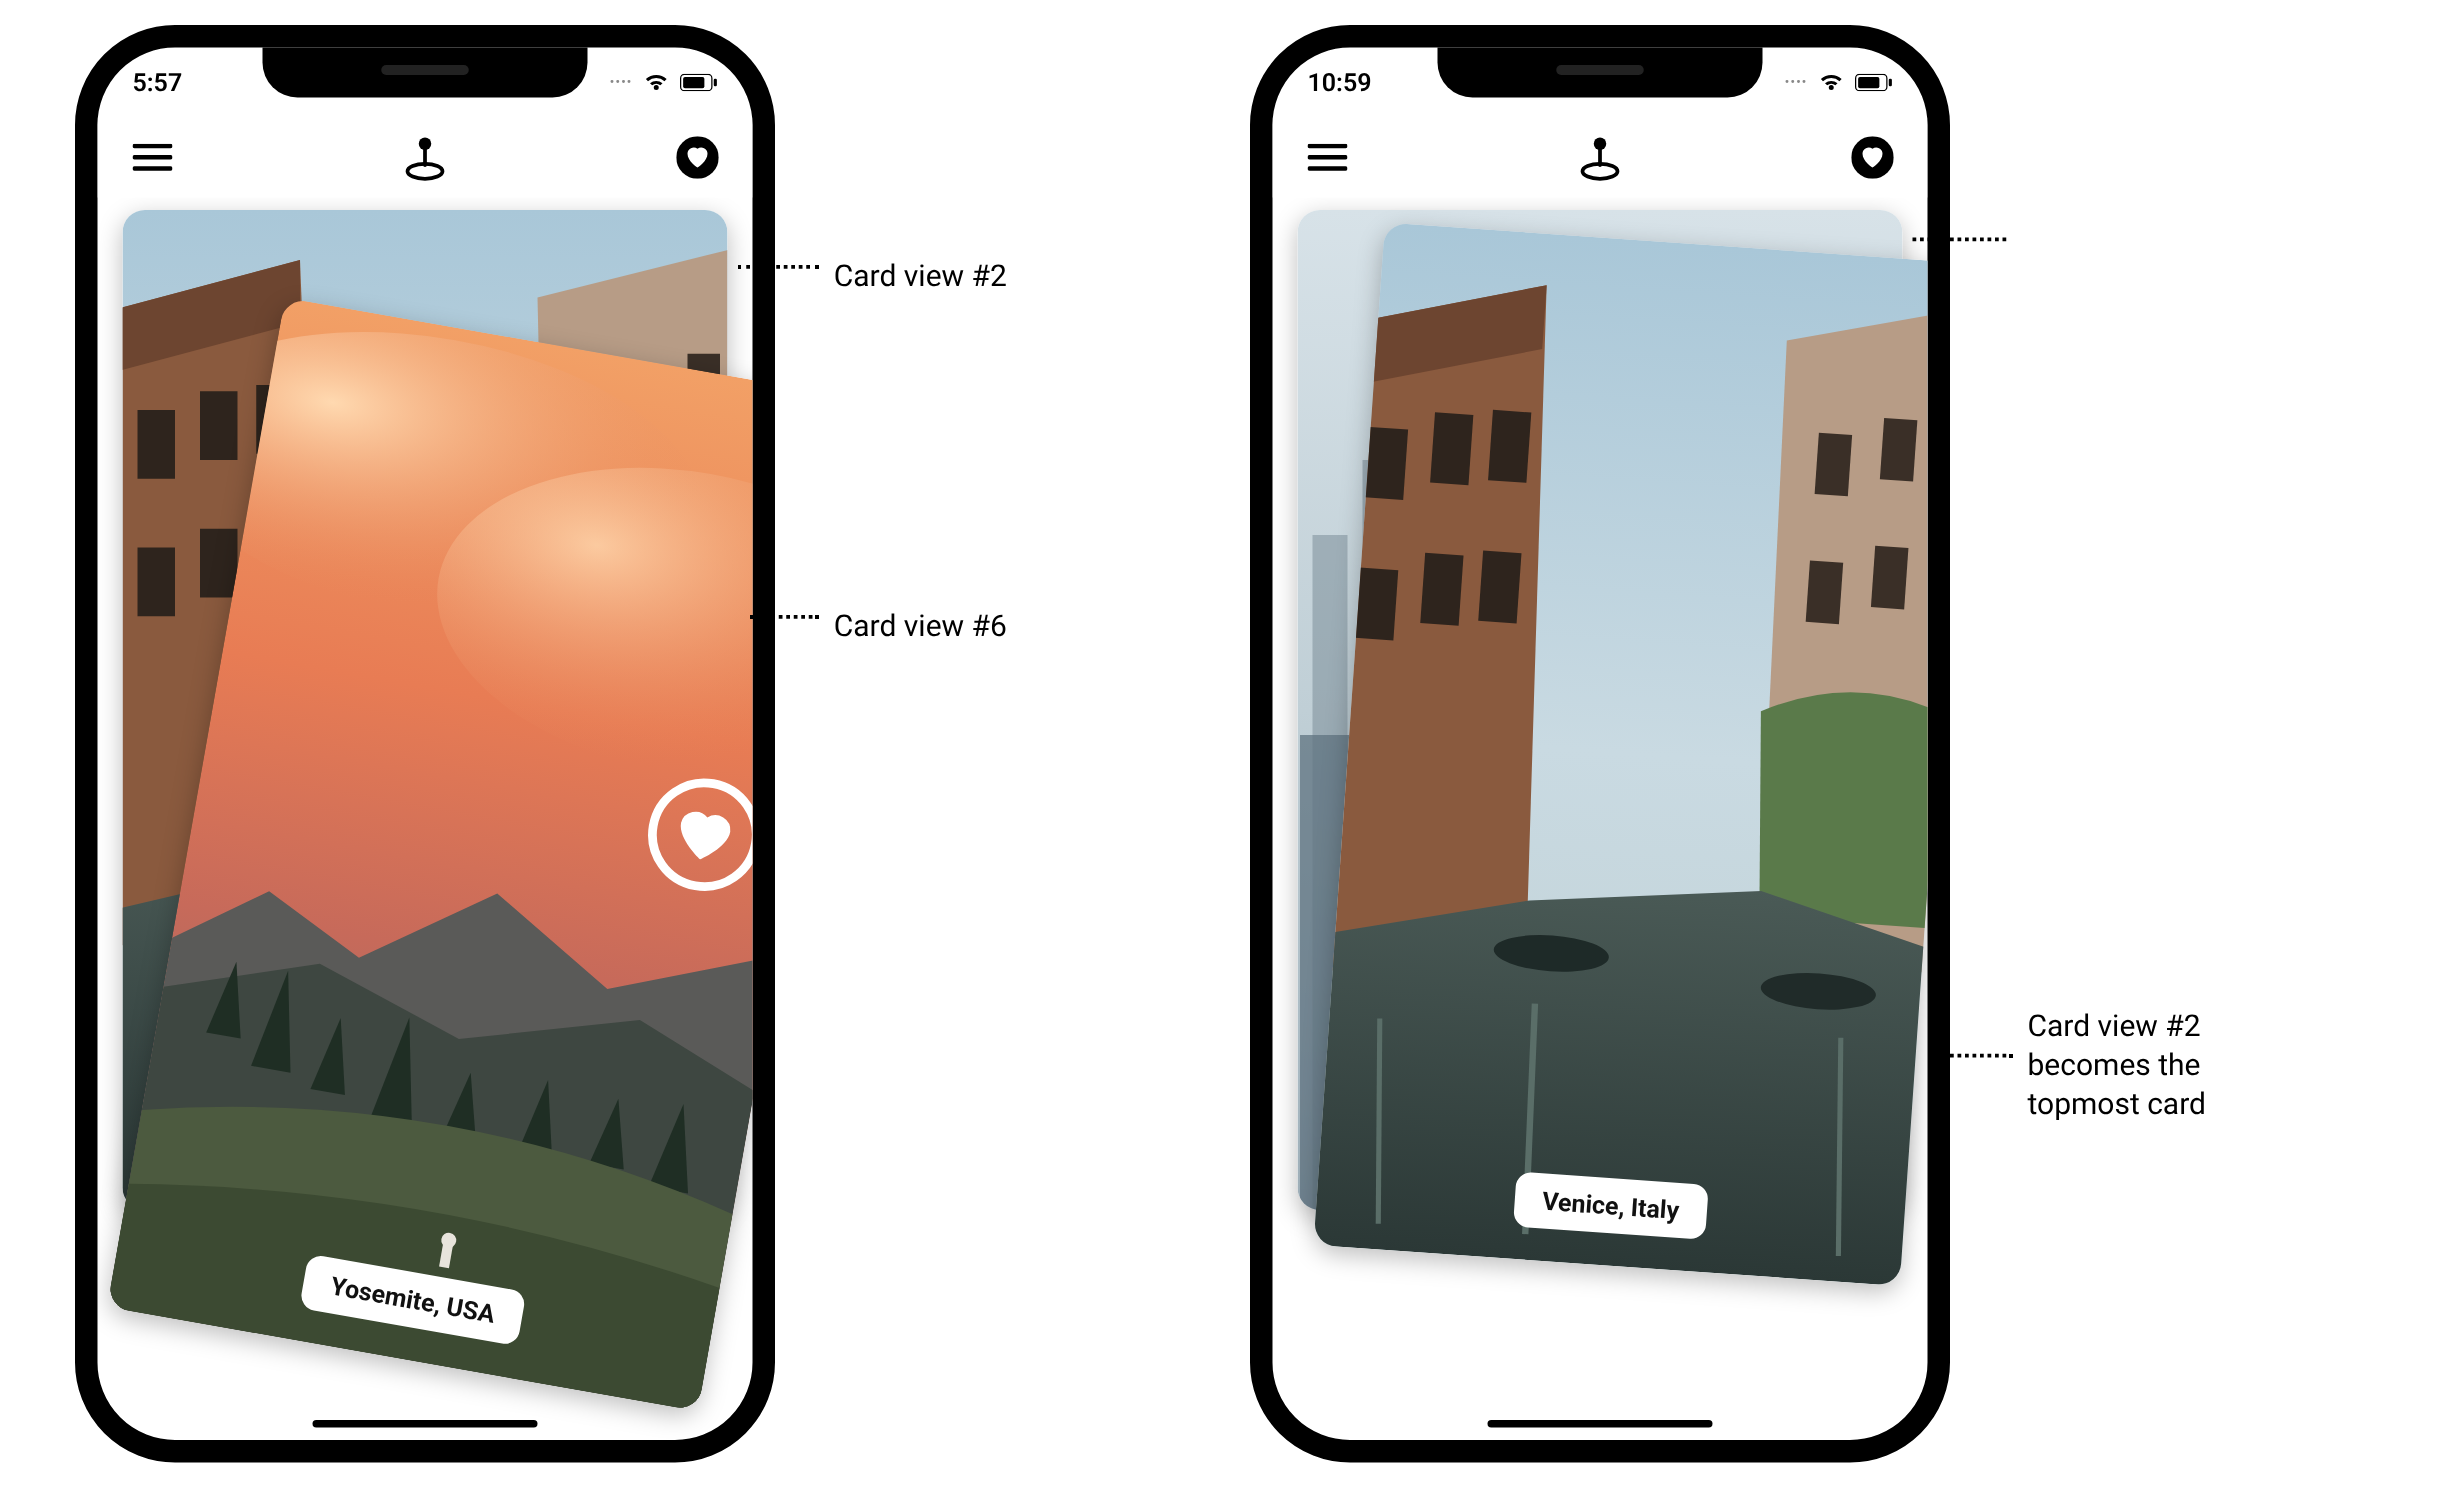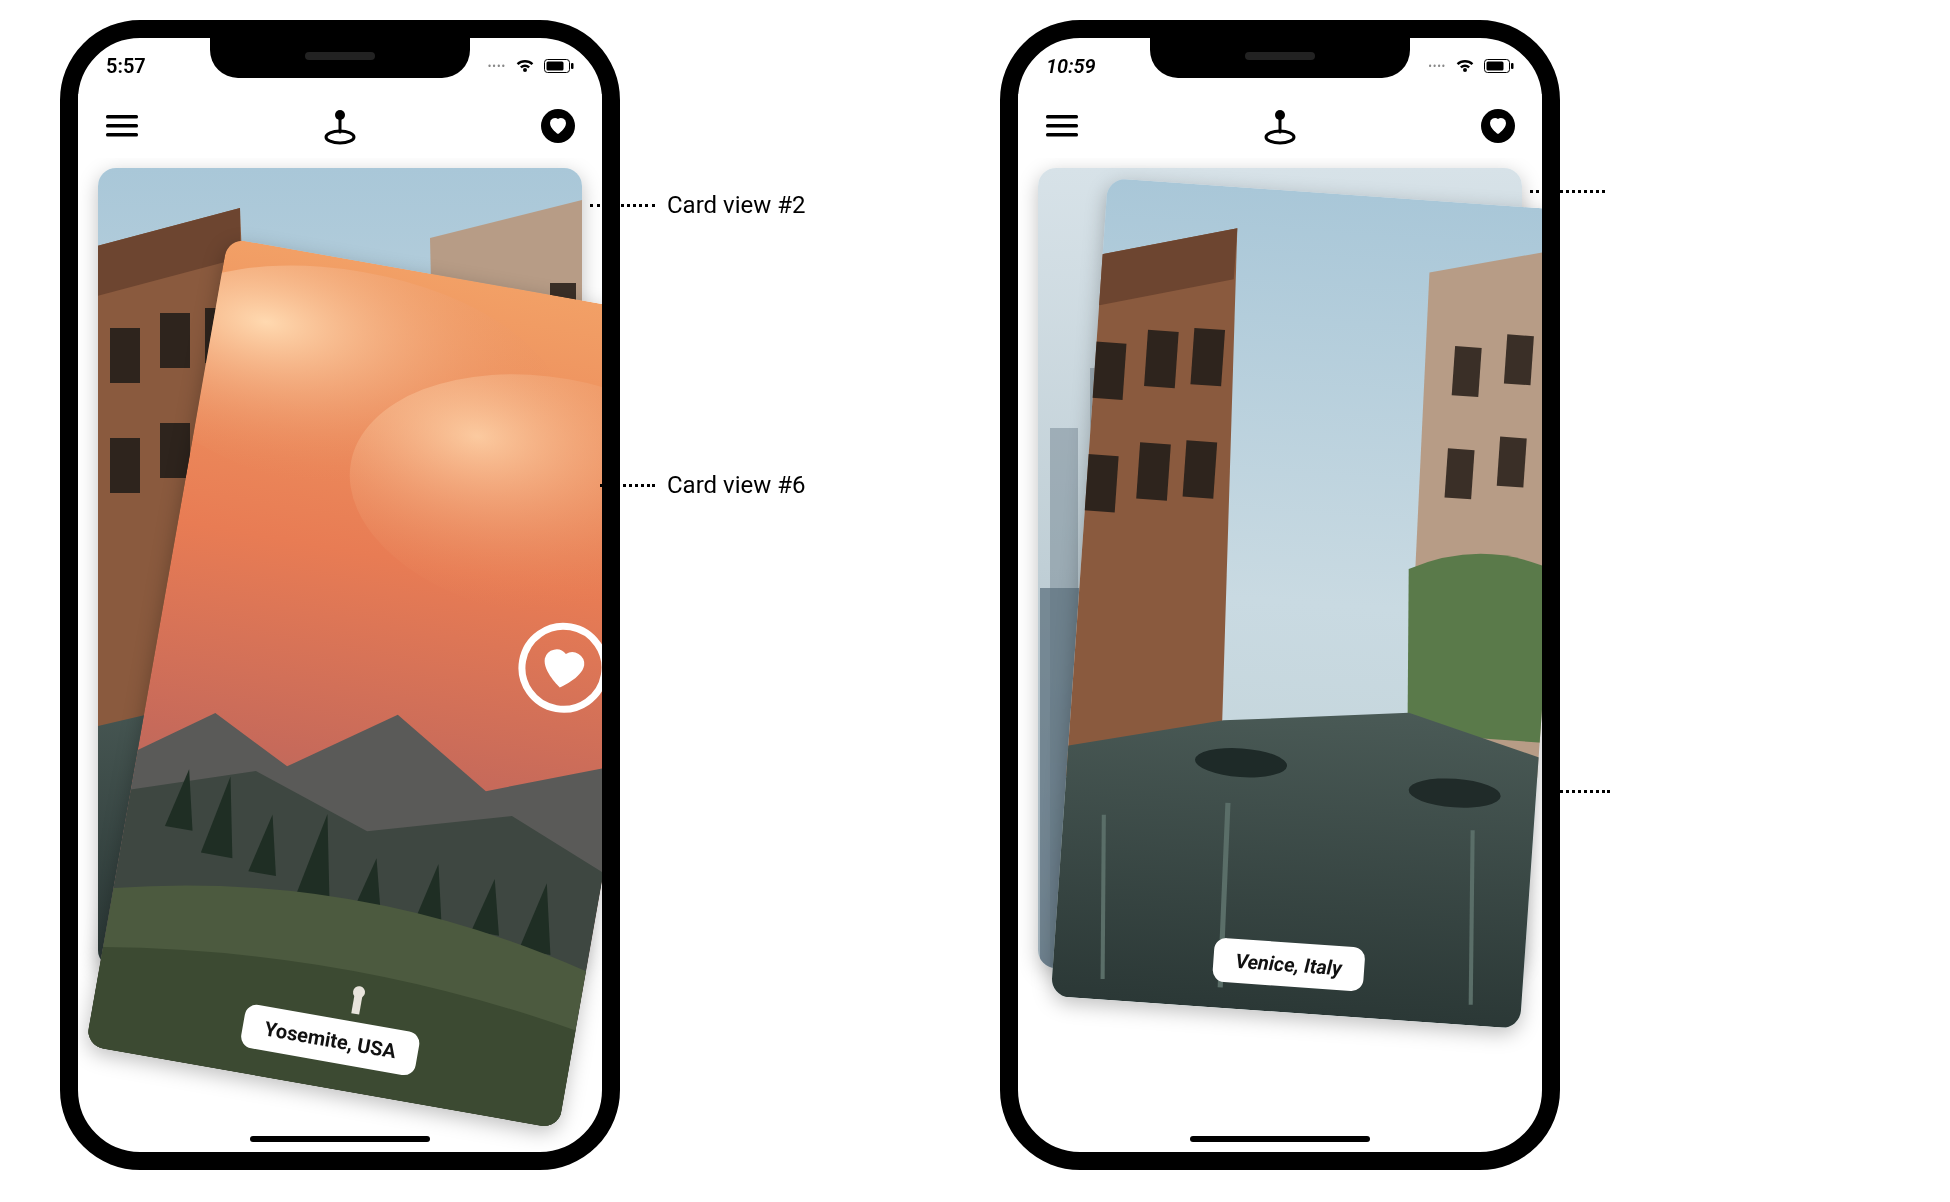--- a/index.html
+++ b/index.html
@@ -20,21 +20,21 @@
   .phone {
     position: absolute;
     width: 560px;
     height: 1150px;
     border: 18px solid #000;
     border-radius: 80px;
     background: #fff;
     overflow: hidden;
   }
   .phone.left  { left: 60px;  top: 20px; }
-  .phone.right { left: 1000px; top: 20px; font-style: italic; }
+  .phone.right { left: 1000px; top: 20px; }
 
   
   .notch {
     position: absolute;
     top: -4px;
     left: 50%;
     transform: translateX(-50%);
     width: 260px;
     height: 44px;
     background: #000;
@@ -154,20 +154,21 @@
   }
   .callout.right-side { flex-direction: row; }
   .callout .leader {
     border-top: 3px dotted #000;
     height: 0;
   }
   .callout .label {
     padding-left: 12px;
     line-height: 1.3;
     max-width: 230px;
+    margin-top: 16px;
   }
 
   
   .card svg.bg {
     position: absolute; inset: 0; width: 100%; height: 100%;
   }
 
 </style>
 </head>
 <body>
@@ -454,15 +455,16 @@
     <div class="leader" style="width:55px;"></div>
     <div class="label">Card view #6</div>
   </div>
 
   <div class="callout right-side" style="left:1530px; top:190px;">
     <div class="leader" style="width:75px;"></div>
   </div>
 
   <div class="callout right-side" style="left:1555px; top:790px;">
     <div class="leader" style="width:55px;"></div>
+    <div class="label">Card view #2 becomes the topmost card</div>
   </div>
 
 </div>
 
 </body></html>

